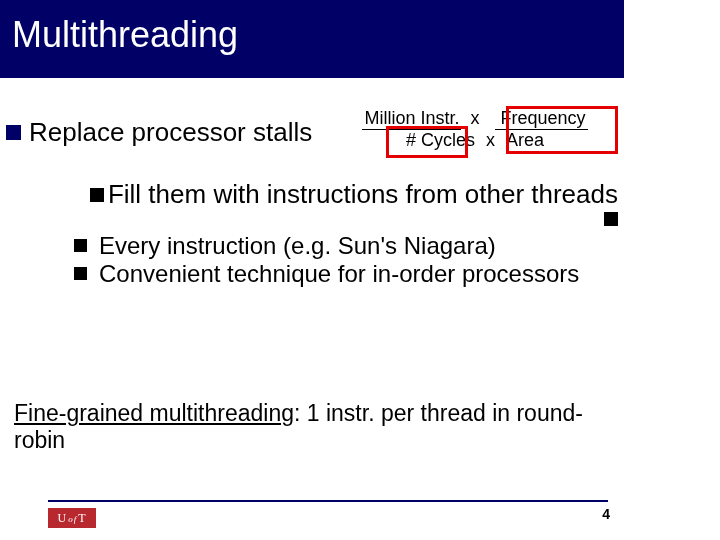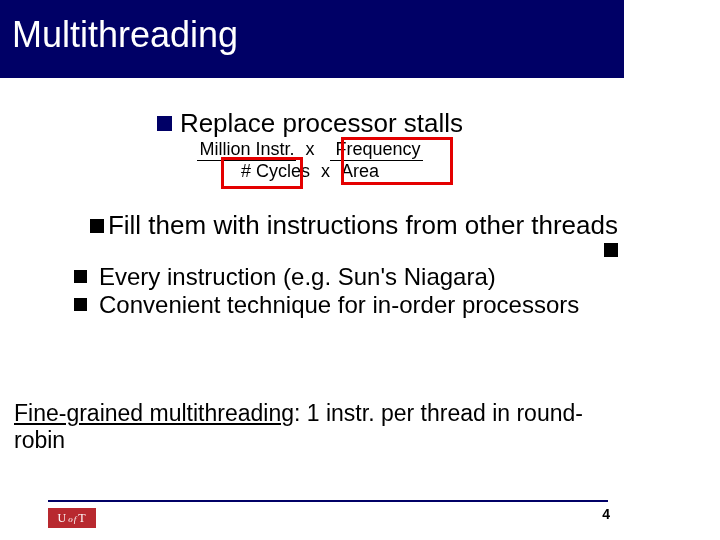--- a/index.html
+++ b/index.html
@@ -15,21 +15,20 @@
     display: flex;
     align-items: center;
   }
   .body-area { padding: 30px 6px 0 6px; }
   .row1 {
     display: flex;
     align-items: center;
     justify-content: space-between;
     padding-right: 4px;
     margin-bottom: 22px;
-    flex-direction: column;
   }
   .bullet-line { display: flex; align-items: center; gap: 8px; font-size: 26px; }
   .sq-bullet { width: 15px; height: 15px; background: #000066; flex: 0 0 auto; }
   .eq-box {
     position: relative;
     width: 278px;
     height: 48px;
     font-size: 18px;
   }
   .eq-num { position: absolute; top: 0; left: 0; right: 0; text-align: center; white-space: nowrap; }

